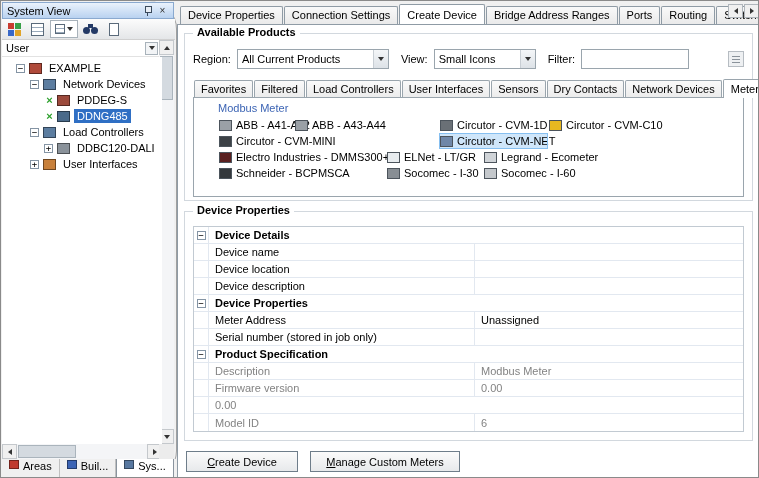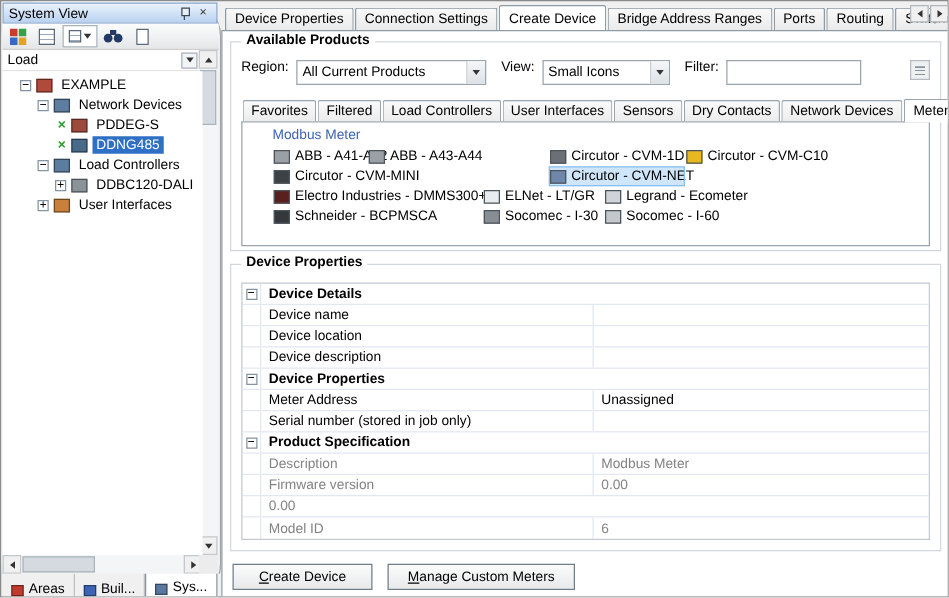--- a/index.html
+++ b/index.html
@@ -66,21 +66,21 @@
   .tlabel.sel { background:#2f6fc4; color:#fff; }
 
   .hscroll { position:absolute; left:1px; bottom:20px; width:160px; height:15px; background:#f4f5f7; }
   .hs-btn { position:absolute; top:0; width:15px; height:15px; background:#f0f0f0; border:1px solid #c4c8cc;
             display:flex; align-items:center; justify-content:center; }
   .hs-btn.l{ left:0; } .hs-btn.r{ right:0; }
   .hthumb { position:absolute; left:16px; top:1px; width:58px; height:13px; background:#d4dae0; border:1px solid #aab4bc; }
   .sb-corner { position:absolute; right:2px; bottom:20px; width:15px; height:15px; background:#ececec; }
 
   .lt-tabs { position:absolute; left:1px; bottom:1px; width:174px; height:19px; display:flex; background:#f0f0f0; }
-  .ltab { display:flex; align-items:flex-end; gap:4px; padding:1px 7px; border-right:1px solid #c0c0c0; }
+  .ltab { display:flex; align-items:flex-start; gap:4px; padding:1px 7px; border-right:1px solid #c0c0c0; }
   .ltab.active { background:#fff; border:1px solid #8a949e; border-top:none; }
   .ltab-ic { width:10px; height:9px; border:1px solid rgba(0,0,0,.4); flex:none; }
 
   
   .right { position:absolute; left:176px; top:0; width:583px; height:478px; }
   .tabstrip { position:absolute; left:0; top:2px; right:0; height:21px; display:flex; align-items:flex-end;
               padding-left:3px; overflow:hidden; }
   .mtab { border:1px solid #8f9ba5; border-bottom:none; background:linear-gradient(#f9f9f9,#eaeaea);
           padding:2px 7px 3px; margin-right:1px; border-radius:2px 2px 0 0; white-space:nowrap; flex:none; }
   .mtab.active { background:#fff; padding-top:4px; position:relative; z-index:3; }
@@ -88,21 +88,21 @@
   .ts-btn { width:15px; height:14px; background:#f0f0f0; border:1px solid #b0b6bc;
             display:flex; align-items:center; justify-content:center; }
 
   .content { position:absolute; left:0; top:23px; right:0; bottom:0; background:#fff; border:1px solid #8f9ba5; }
 
   .group { position:relative; margin:8px 6px 0; border:1px solid #d2d8de; padding:14px 8px 6px; }
   .group-title { position:absolute; top:-8px; left:8px; background:#fff; padding:0 4px; font-weight:bold; white-space:nowrap; }
   .group.ap { height:168px; }
   .group.dp { height:230px; margin-top:10px; }
 
-  .ctl-row { display:flex; align-items:flex-start; height:22px; }
+  .ctl-row { display:flex; align-items:center; height:22px; }
   .lbl { margin-right:6px; white-space:nowrap; }
   .sp { width:12px; flex:none; }
   .combo { height:20px; border:1px solid #9aa5ad; background:#fff; display:flex; align-items:center; padding-left:4px; }
   .combo-text { flex:1; white-space:nowrap; overflow:hidden; }
   .combo-arrow { width:15px; align-self:stretch; background:linear-gradient(#f4f6f8,#dde2e7);
                  border-left:1px solid #c8ced4; display:flex; align-items:center; justify-content:center; flex:none; }
   .w-region{ width:152px; } .w-view{ width:102px; }
   .txt { width:108px; height:20px; border:1px solid #9aa5ad; padding:0 3px;
          font-family:"Liberation Sans", sans-serif; font-size:11px; }
   .menu-btn { margin-left:auto; width:16px; height:16px; border:1px solid #b6bcc2; background-color:#eef0f2;
@@ -171,21 +171,21 @@
       </span>
       <span class="tbtn">
           <span class="bino"></span>
         </span>
       <span class="tbtn">
           <span class="doc-ic"></span>
         </span>
     </div>
 
     <div class="lt-header">
-      <span>Load</span>
+      <span>User</span>
       <span class="hdr-filter-btn">
           <span class="tri-down"></span>
         </span>
     </div>
 
     <div class="vscroll">
       <span class="sb-btn top">
           <span class="tri-up"></span>
         </span>
       <span class="vthumb"></span>

